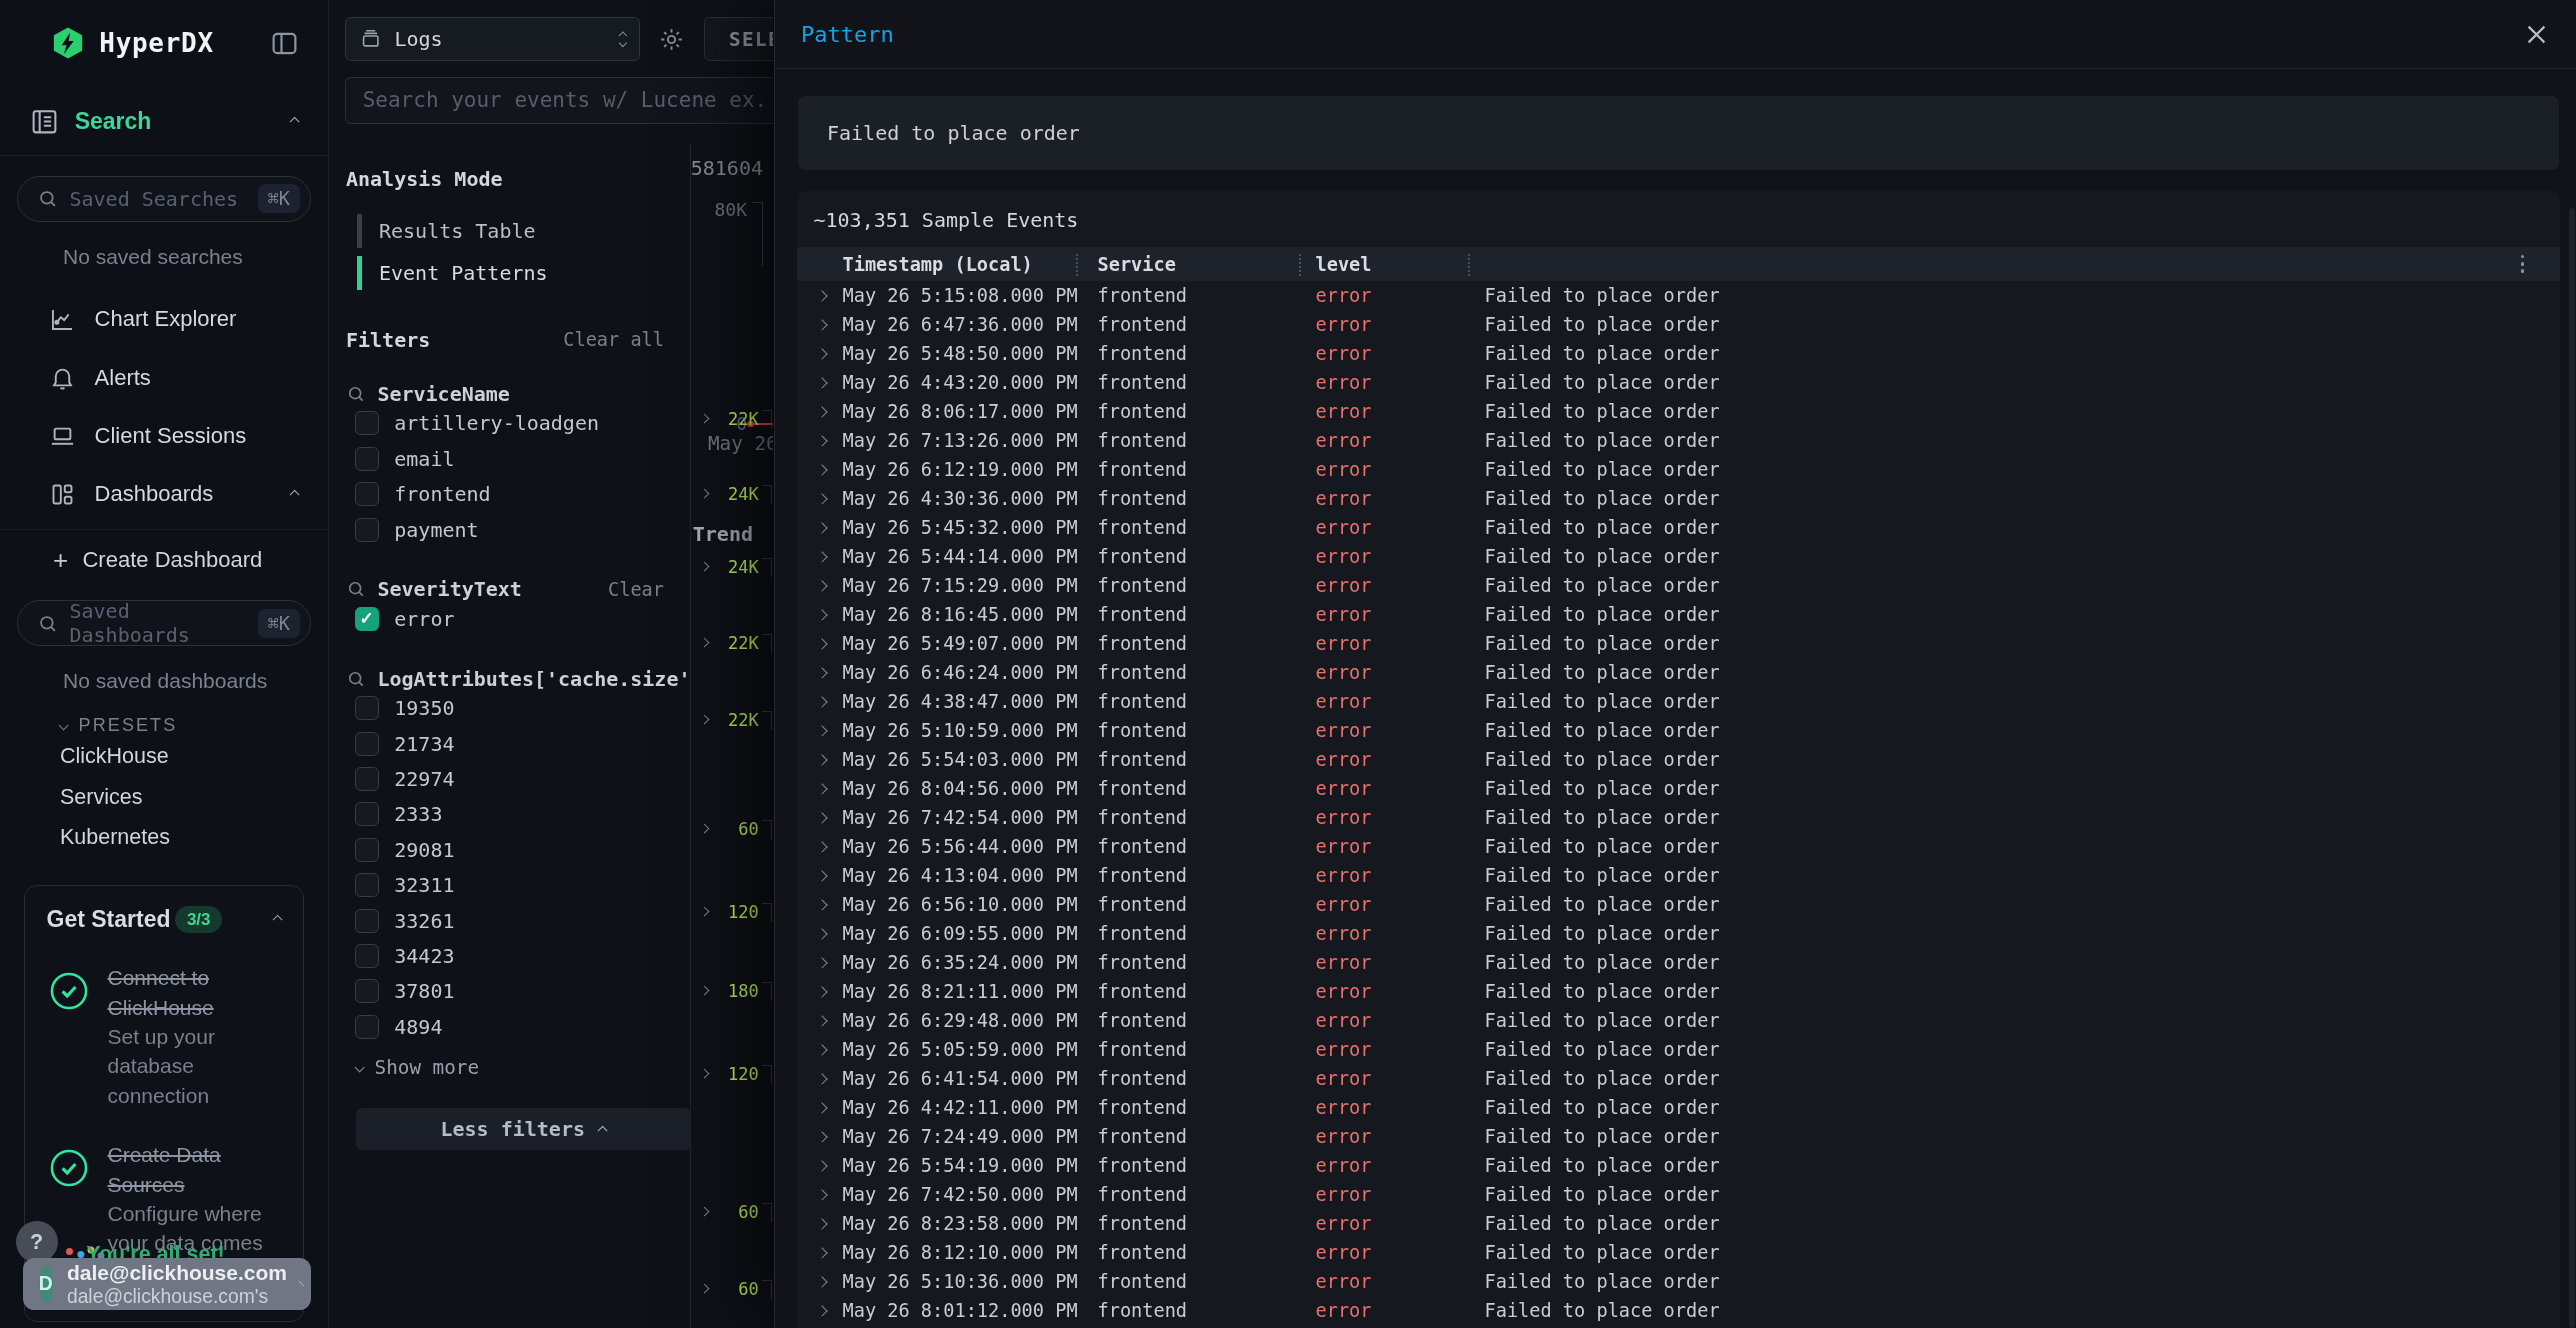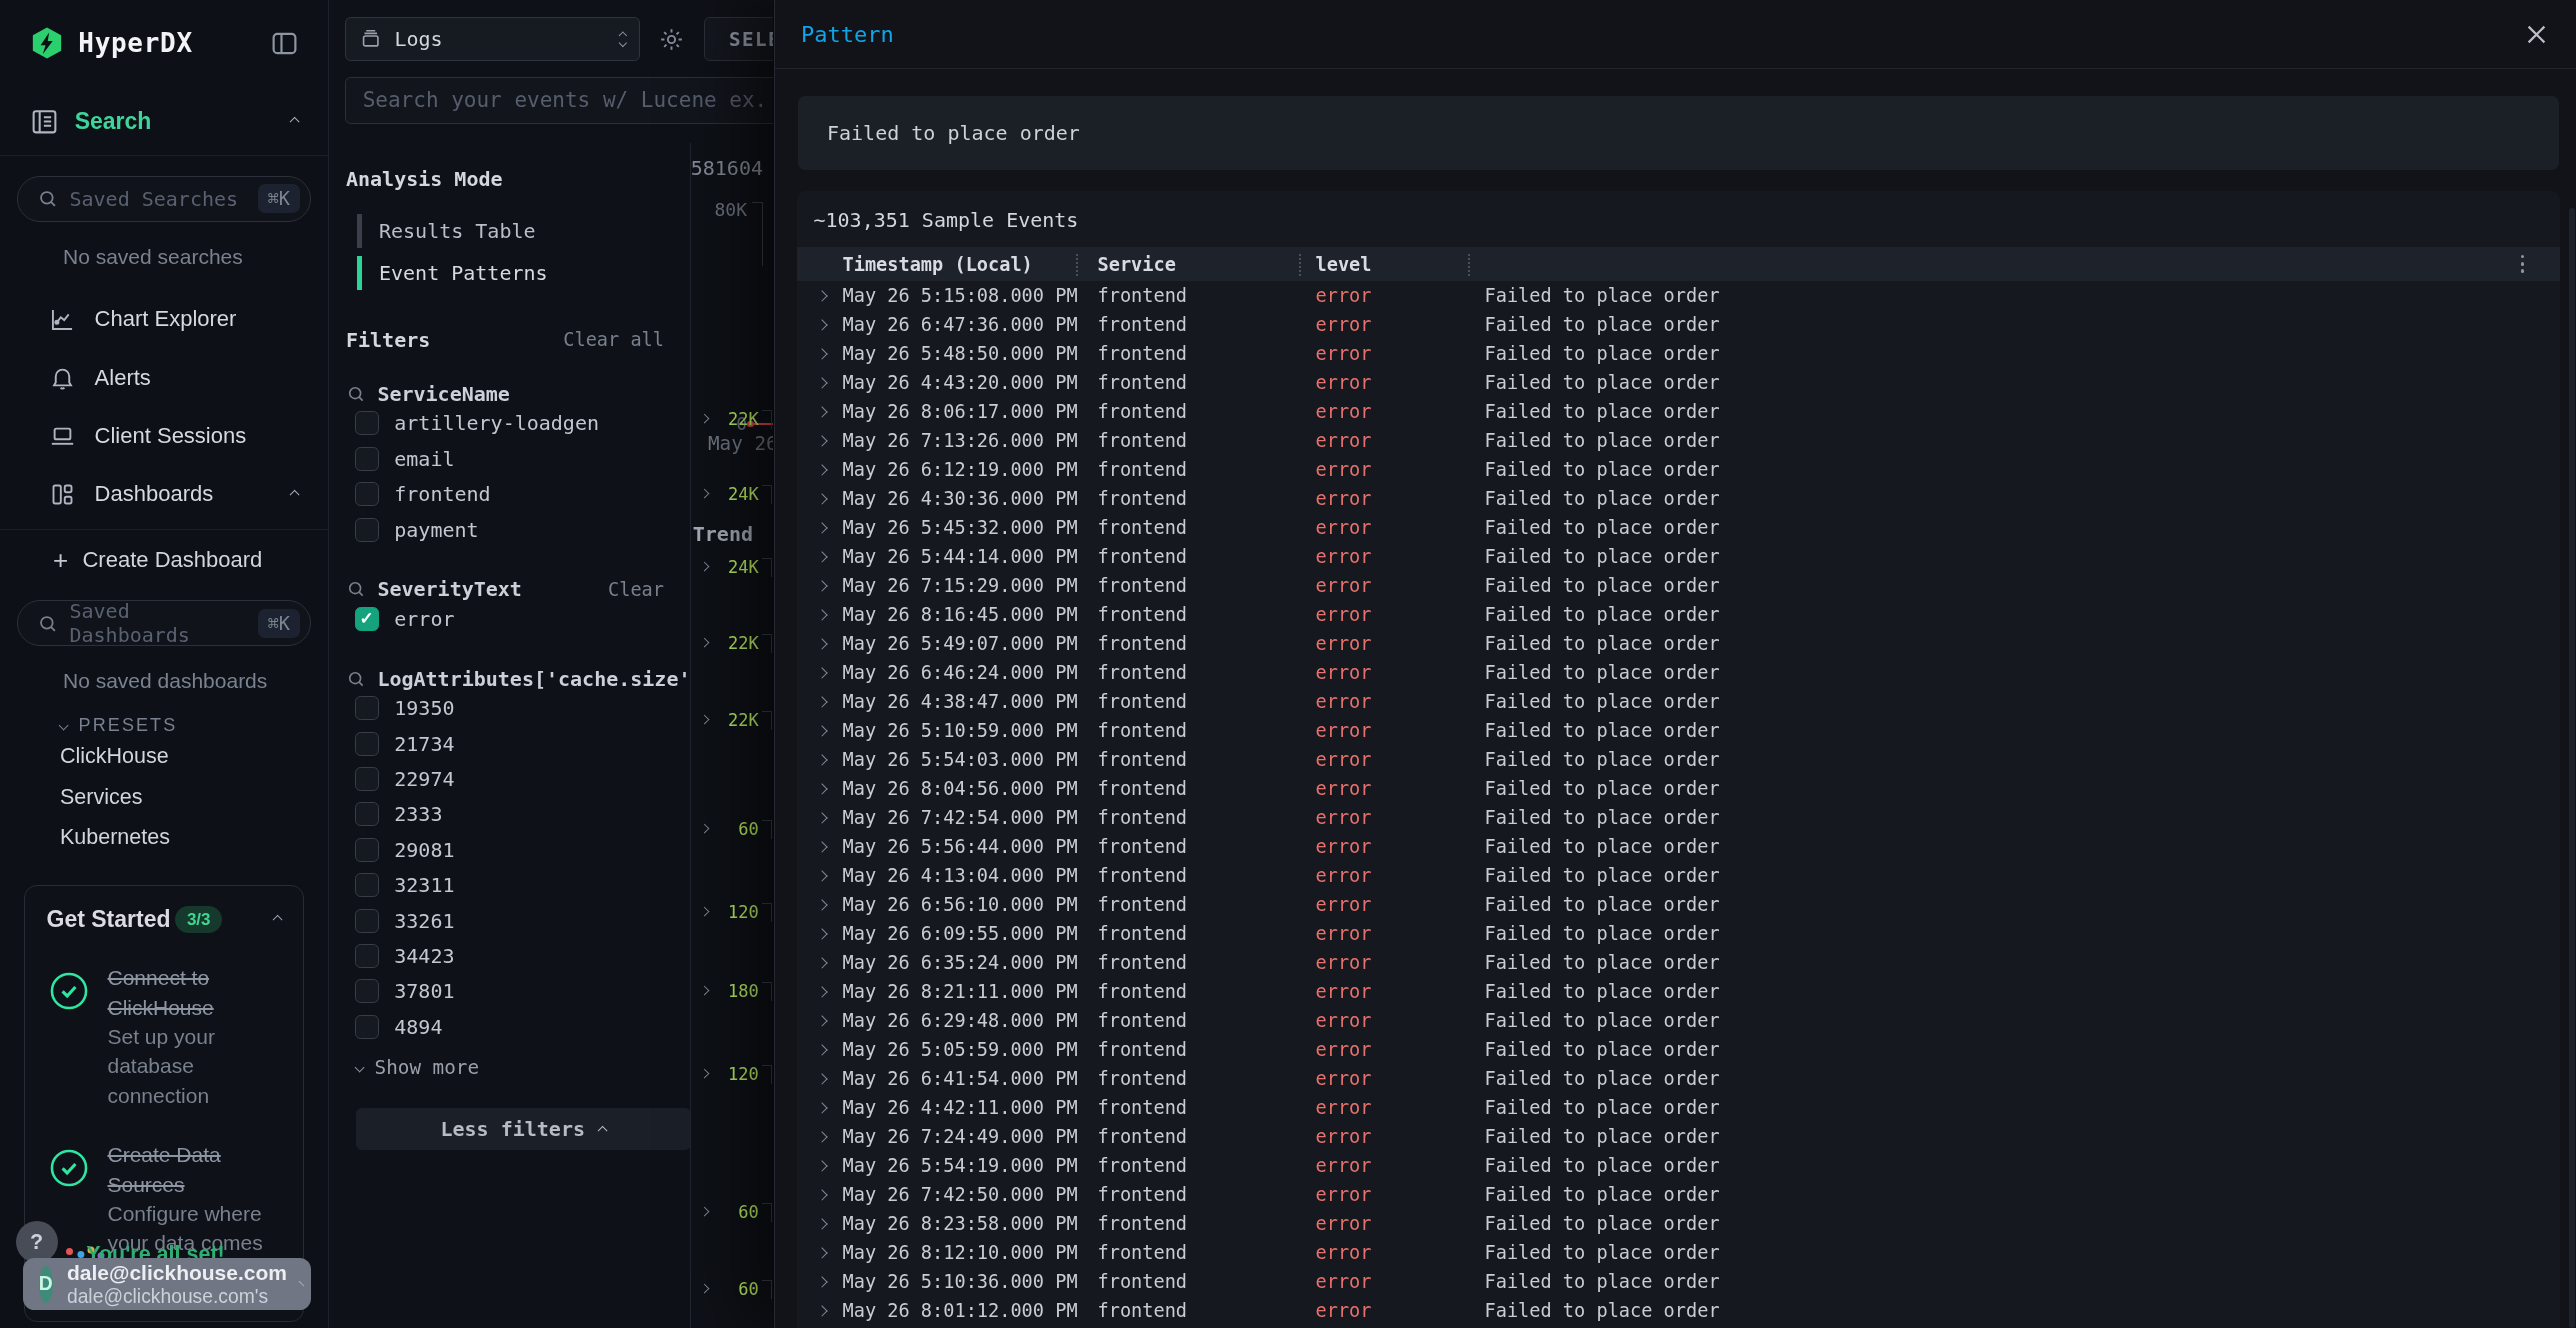--- a/index.html
+++ b/index.html
@@ -11,21 +11,21 @@
   
   .chev { display:inline-block; width:10px; height:10px; border-right:2.1px solid currentColor; border-bottom:2.1px solid currentColor; }
   .chev.up    { transform:rotate(-135deg); }
   .chev.down  { transform:rotate(45deg); }
   .chev.right { transform:rotate(-45deg); }
   .chev.sm { width:7.2px; height:7.2px; border-width:1.8px; }
 
   
   .sidebar { position:absolute; left:0; top:0; width:329px; height:100%;
              background:#0d1016; border-right:1.4px solid #1d212a; }
-  .logo-row { display:flex; align-items:center; gap:14.3px; padding:26px 29px 0 30px; }
+  .logo-row { display:flex; align-items:center; gap:14.3px; padding:26px 29px 0 30px;margin-left:21px; }
   .wordmark { font-family:"DejaVu Sans Mono",monospace; font-weight:bold; font-size:26px; color:#f2f3f6; letter-spacing:0.7px; }
   .panel-toggle { margin-left:auto; color:#8d95a3; cursor:pointer; }
   .sect-head { display:flex; align-items:center; gap:15.7px; padding:0 30px; margin-top:47px; }
   .sect-head .label { font-size:23px; font-weight:bold; color:#3fd49a; }
   .sect-head .chev { margin-left:auto; color:#aab0bc; }
   .divider { border-top:1.4px solid #1b1f27; margin-top:18.6px; }
   .pill { display:flex; align-items:center; gap:11.4px; margin:20px 17px 0 17px; height:46px;
           border:1.4px solid #2b303a; border-radius:715px; background:#10131a; padding:0 10px 0 18.6px; cursor:pointer; }
   .pill .ph { font-family:"DejaVu Sans Mono",monospace; font-size:20px; color:#596070; }
   .pill .kbd { margin-left:auto; background:#1d2230; border-radius:7.2px; padding:4.3px 10px;

